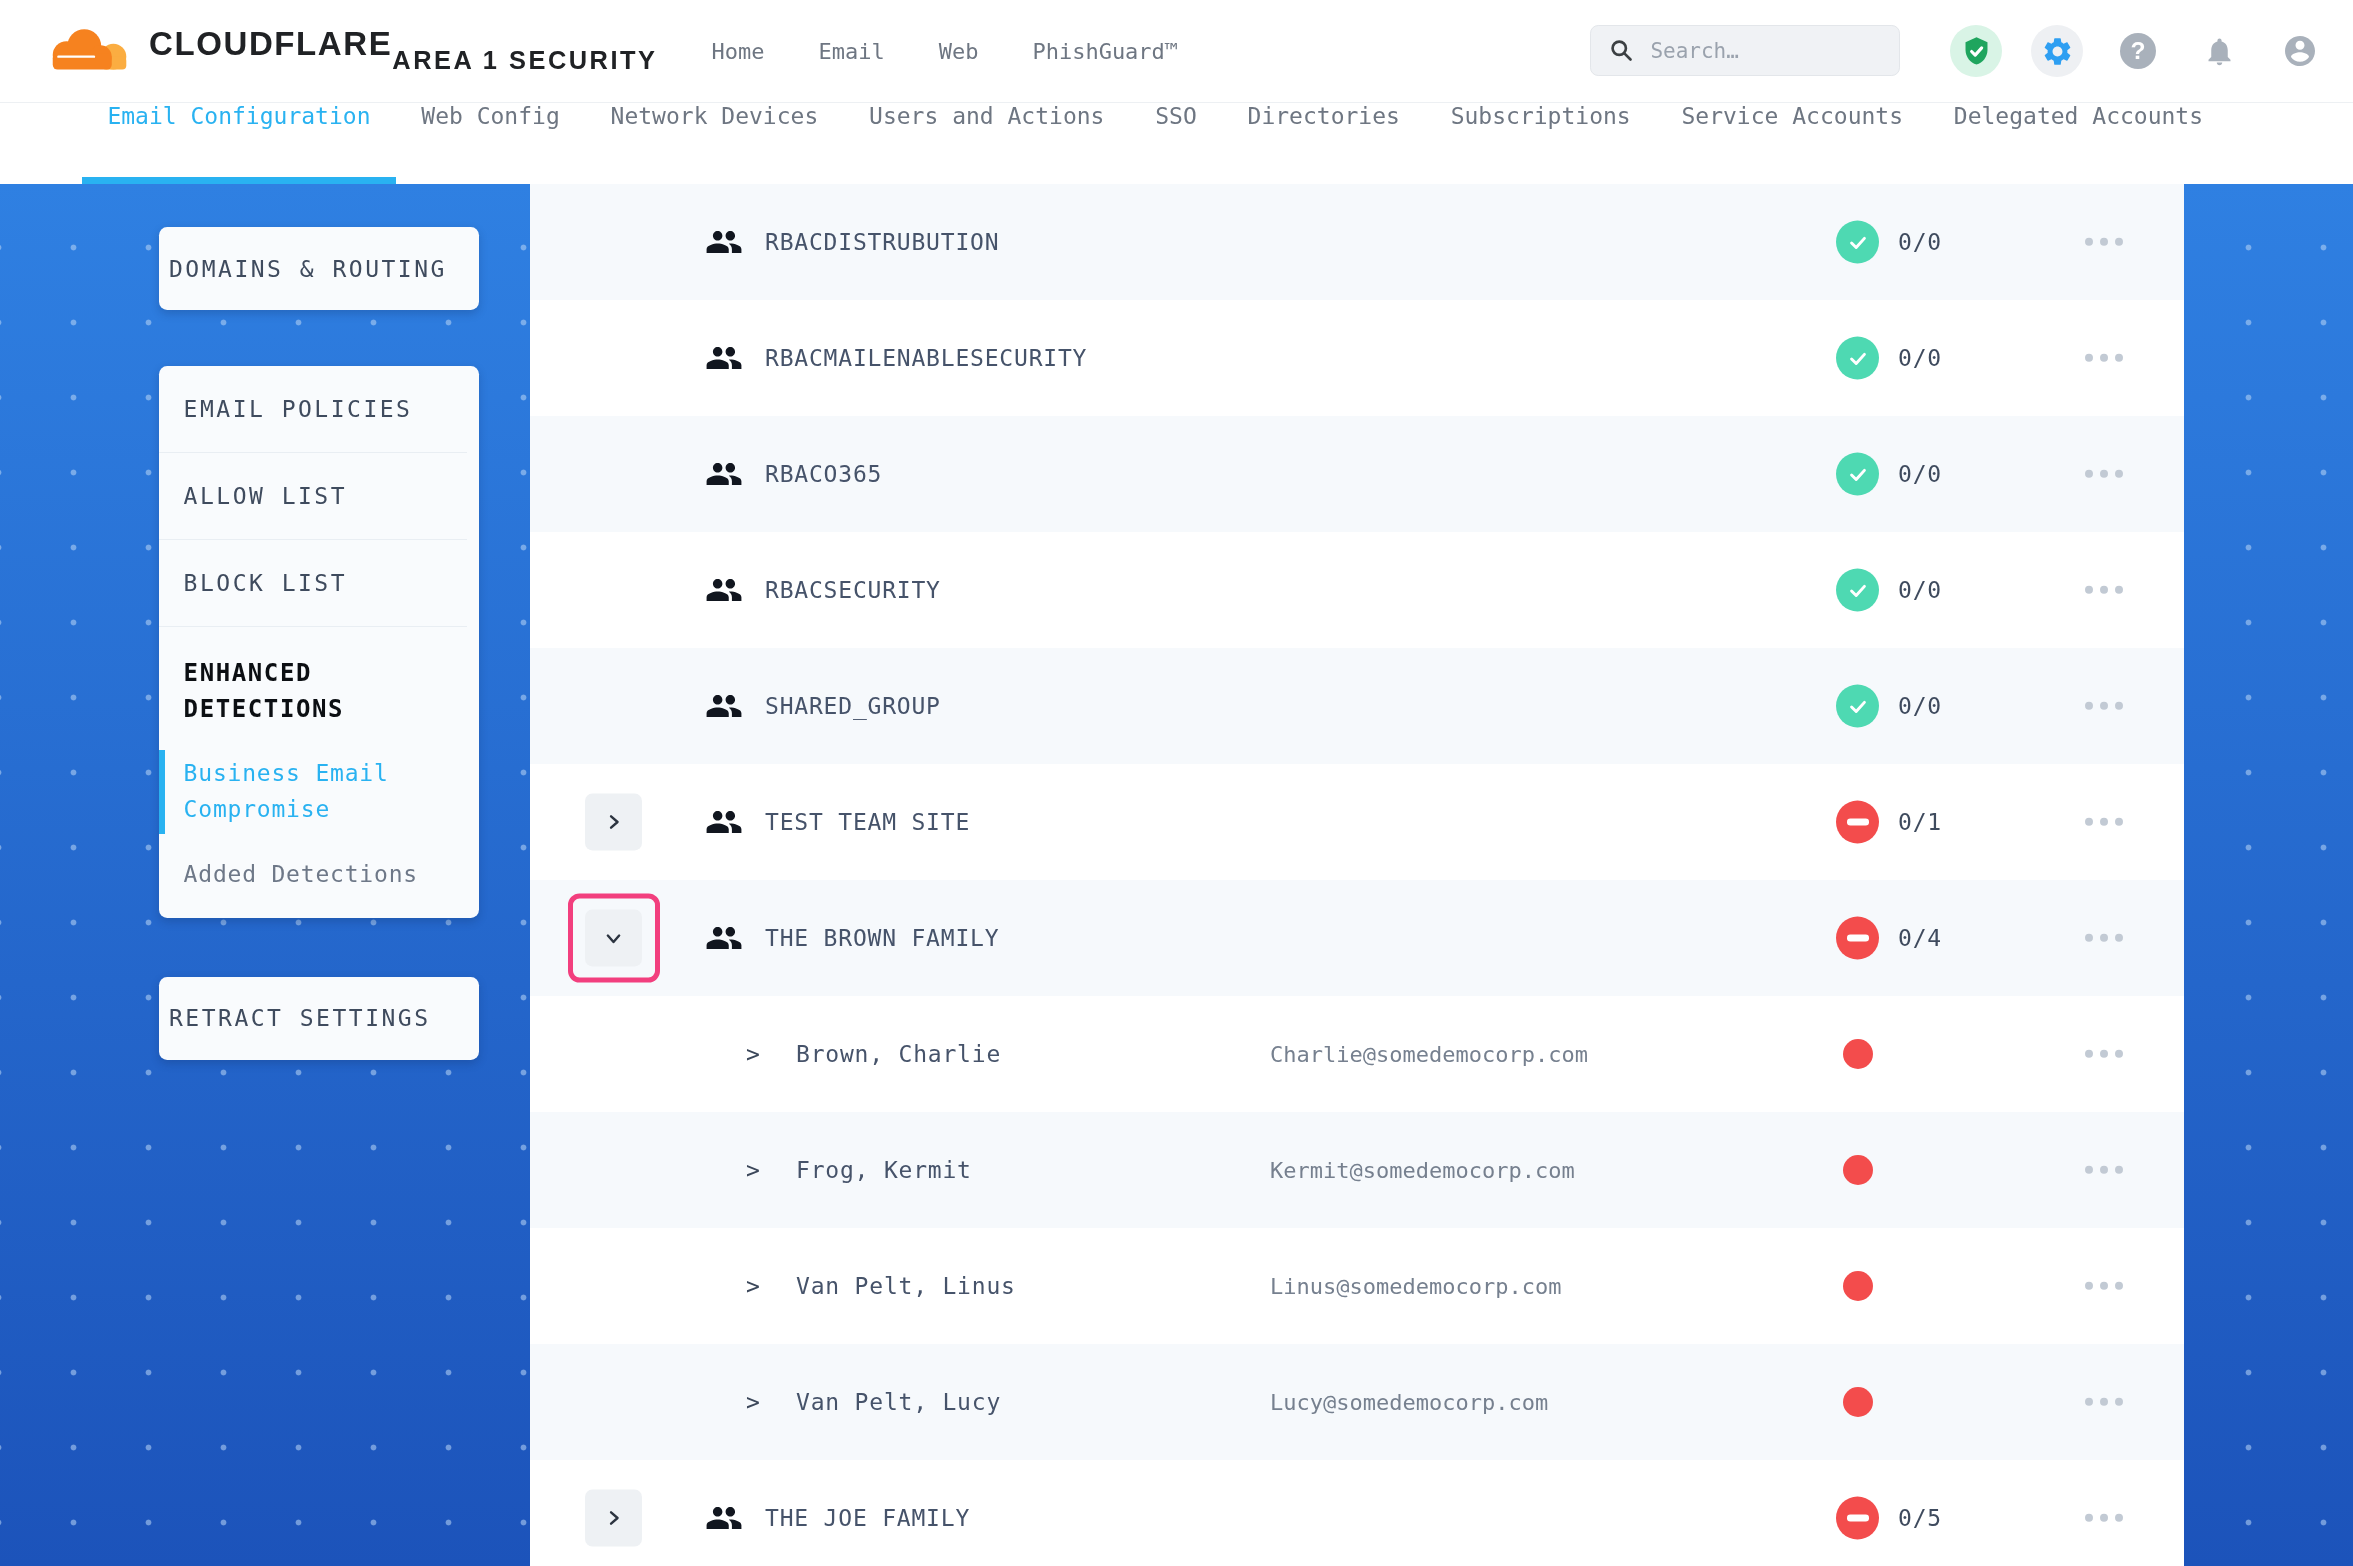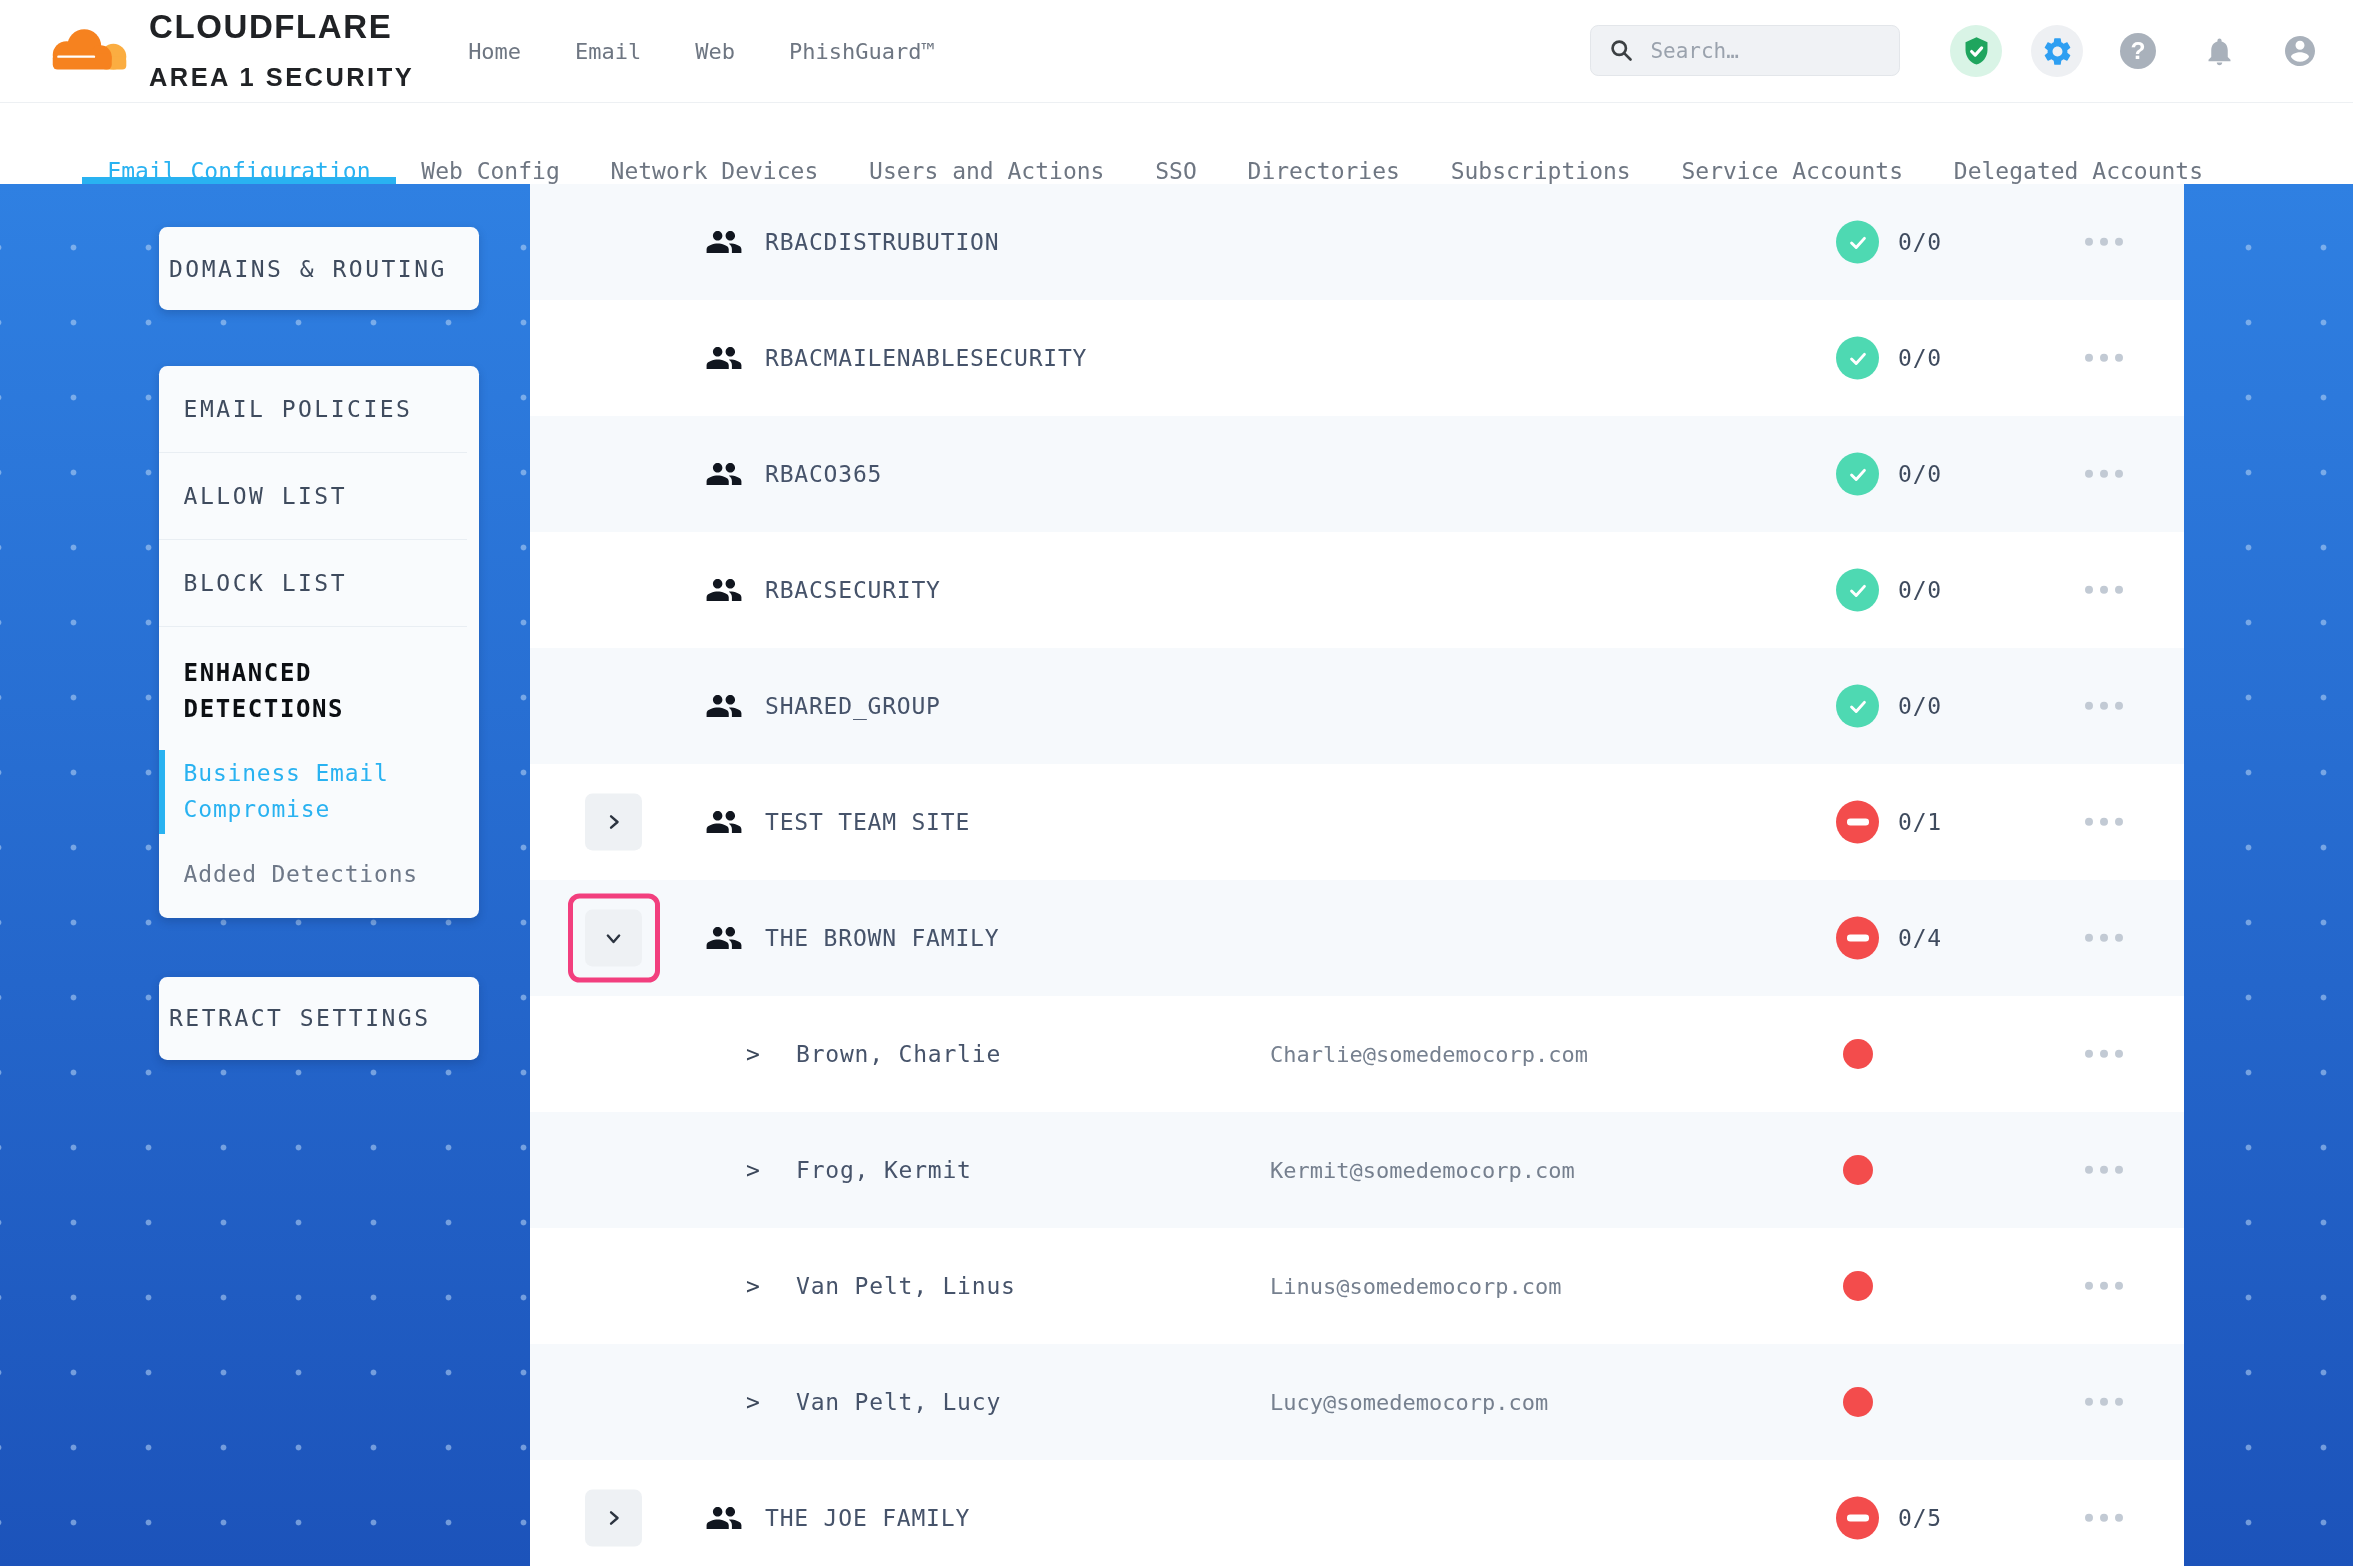--- a/index.html
+++ b/index.html
@@ -9,21 +9,21 @@
   *{box-sizing:border-box}
   html,body{margin:0;padding:0}
   body{width:2354px;height:1567px;overflow:hidden;position:relative;background:#fff;
        font-family:"DejaVu Sans Mono",monospace;}
 
   
   .topbar{height:103px;background:#fff;display:flex;align-items:center;
           padding:0 28px 0 39px;border-bottom:0.8px solid #edf0f3;position:relative;z-index:3}
   .logo{display:flex;align-items:center;gap:13px}
   .logo svg{width:97px;height:54px;display:block}
-  .logo-text{display:flex;flex-direction:column;justify-content:space-between}
+  .logo-text{display:flex;flex-direction:row;justify-content:space-between}
   .brand{font-family:"Liberation Sans",sans-serif;font-weight:700;font-size:33px;
          letter-spacing:1.6px;color:#202225;line-height:1.05}
   .sub{font-family:"Liberation Sans",sans-serif;font-weight:700;font-size:25.4px;
        letter-spacing:2.5px;color:#202225;margin-top:19px}
   .nav{display:flex;gap:54px;margin-left:54px}
   .nav-item{font-size:22px;color:#6e7682;cursor:pointer;white-space:nowrap}
   .right{margin-left:auto;display:flex;align-items:flex-start;gap:29px}
   .search{display:flex;align-items:center;gap:14.8px;background:#f0f2f5;border:0.8px solid #e3e6ea;
           border-radius:8.2px;height:51px;width:310px;padding:0 18px;margin-right:21px}
   .search svg{flex:0 0 auto}
@@ -33,21 +33,21 @@
   .icon-btn{width:52px;height:52px;border-radius:50%;border:none;background:transparent;
             display:flex;align-items:center;justify-content:center;cursor:pointer;padding:0}
   .icon-btn.shield-bg{background:#d9f4e6}
   .icon-btn.gear-bg{background:#eef0f3}
   .help-circle{width:36px;height:36px;border-radius:50%;background:#a9b1bb;color:#fff;
                font:700 24.6px "Liberation Sans",sans-serif;display:flex;align-items:center;justify-content:center}
 
   
   .tabbar{height:81px;background:#fff;display:flex;align-items:stretch;padding-left:82px;
           position:relative;z-index:3}
-  .tab{position:relative;display:flex;align-items:flex-end;padding:0 25.4px;font-size:23px;
+  .tab{position:relative;display:flex;align-items:flex-start;padding:0 25.4px;font-size:23px;
        color:#6e7682;cursor:pointer;white-space:nowrap}
   .tab.active{color:var(--cyan)}
   .tab-underline{position:absolute;left:0;right:0;bottom:0;height:6.6px;background:var(--cyan)}
 
   
   .main{position:absolute;top:184px;left:0;right:0;bottom:0;
         background:linear-gradient(180deg,#2f80e2 0%,#1c53ba 100%)}
   .main::before{content:"";position:absolute;inset:0;
         background-image:radial-gradient(rgba(186,214,246,.55) 2.5px,rgba(186,214,246,0) 3.3px);
         background-size:75px 75px;background-position:36px 26px;pointer-events:none}

